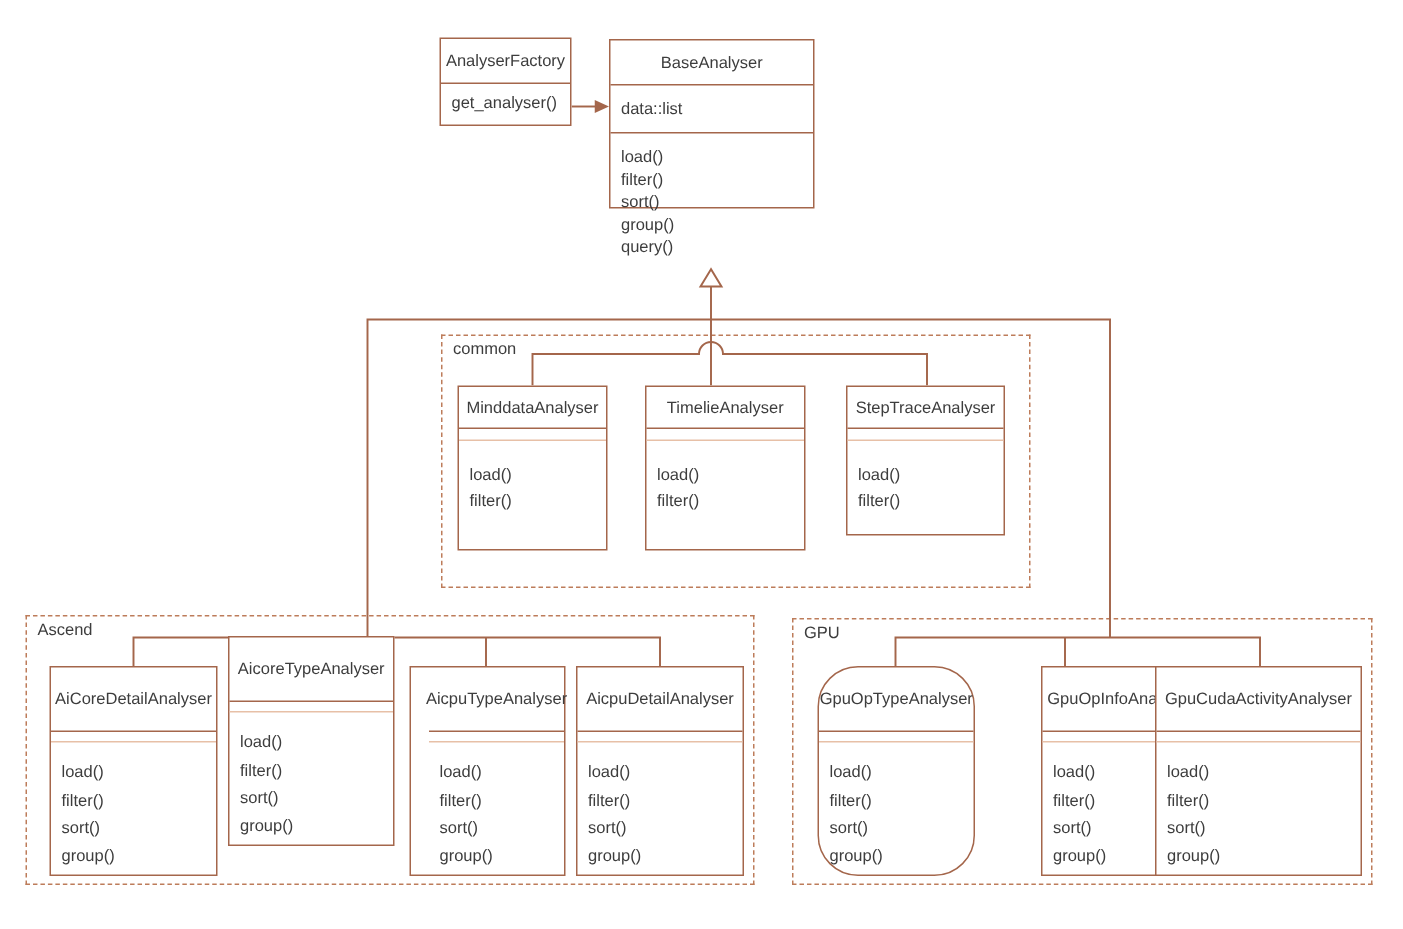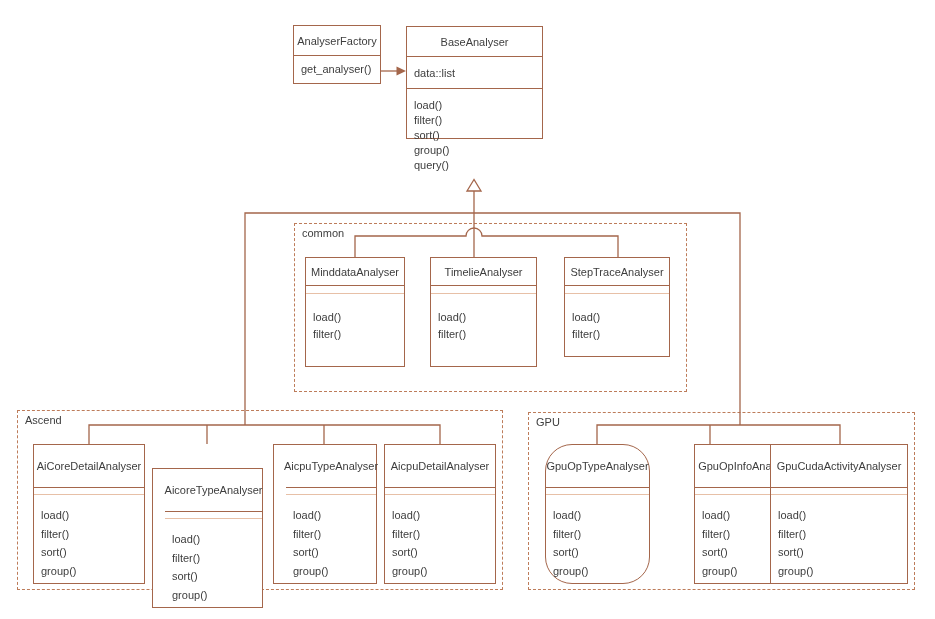--- a/index.html
+++ b/index.html
@@ -102,21 +102,21 @@
   </div>
 
   <div class="cls" style="left:33px;top:444px;width:112px;height:140px;">
     <div class="title t-42">AiCoreDetailAnalyser</div>
     <div class="empty-attrs e-6"></div>
     <div class="methods m-big">load()
 filter()
 sort()
 group()</div>
   </div>
-  <div class="cls" style="left:152px;top:468px;width:111px;height:140px;padding-left:12px;">
+  <div class="cls" style="left:152px;top:424px;width:111px;height:140px;">
     <div class="title t-42">AicoreTypeAnalyser</div>
     <div class="empty-attrs e-6"></div>
     <div class="methods m-big">load()
 filter()
 sort()
 group()</div>
   </div>
   <div class="cls" style="left:273px;top:444px;width:104px;height:140px;padding-left:12px;">
     <div class="title t-42">AicpuTypeAnalyser</div>
     <div class="empty-attrs e-6"></div>

